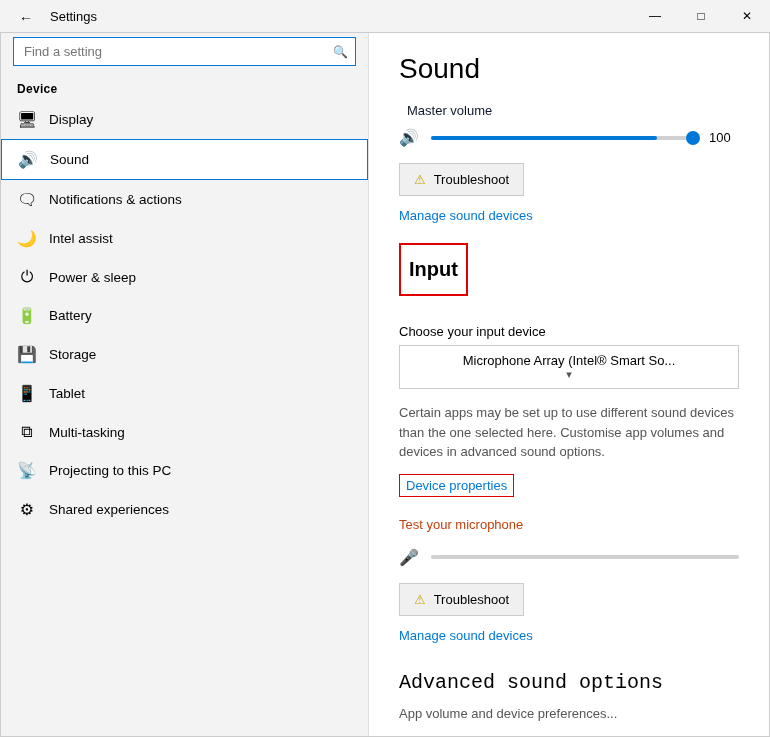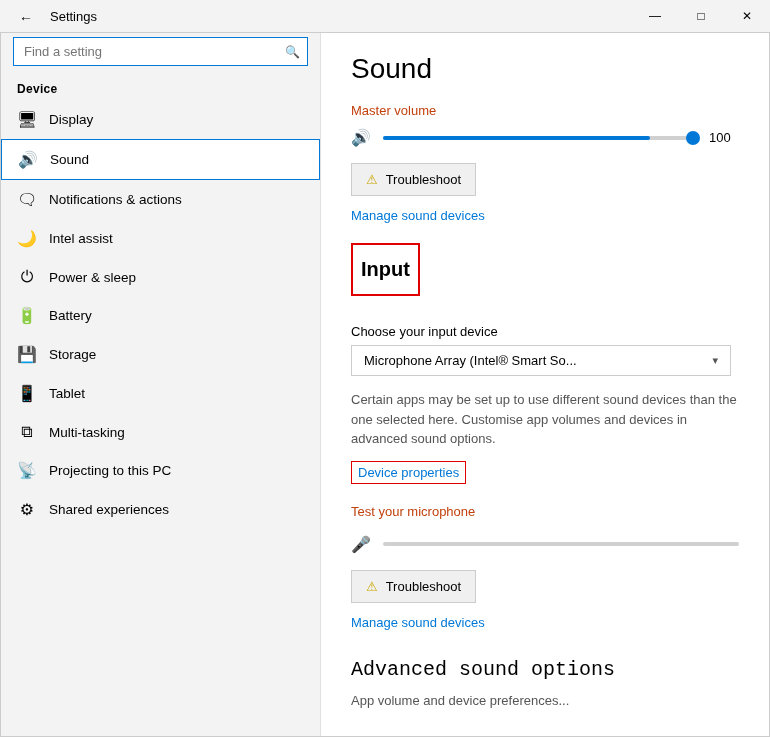--- a/index.html
+++ b/index.html
@@ -52,21 +52,21 @@
     .window {
       display: flex;
       flex: 1;
       overflow: hidden;
       background: #fff;
       border: 1px solid #ccc;
     }
 
     
     .sidebar {
-      width: 320px;
+      width: 368px;
       background: #f3f3f3;
       flex-shrink: 0;
       display: flex;
       flex-direction: column;
       border-right: 1px solid #e0e0e0;
       overflow-y: auto;
       height: 100%;
     }
     .nav-back-btn {
       width: 32px;
@@ -146,22 +146,23 @@
     .page-title {
       font-size: 28px;
       font-weight: 300;
       color: #000;
       margin-bottom: 18px;
     }
 
     
     .section-label {
       font-size: 13px;
-      color: #c2410c;
+      color: #0f172a;
       margin-bottom: 10px;
+      margin-left: 8px;
     }
 
     .volume-row {
       display: flex;
       align-items: center;
       gap: 12px;
       margin-bottom: 16px;
     }
     .volume-icon {
       font-size: 16px;
@@ -251,20 +252,21 @@
       display: flex;
       align-items: center;
       justify-content: space-between;
       padding: 7px 12px;
       border: 1px solid #ccc;
       background: #fff;
       font-size: 13px;
       cursor: pointer;
       width: 100%;
       max-width: 380px;
+      flex-direction: column;
     }
     .dropdown-chevron { font-size: 11px; color: #555; }
 
     
     .info-text {
       font-size: 13px;
       color: #555;
       line-height: 1.5;
       margin-bottom: 12px;
       max-width: 520px;

